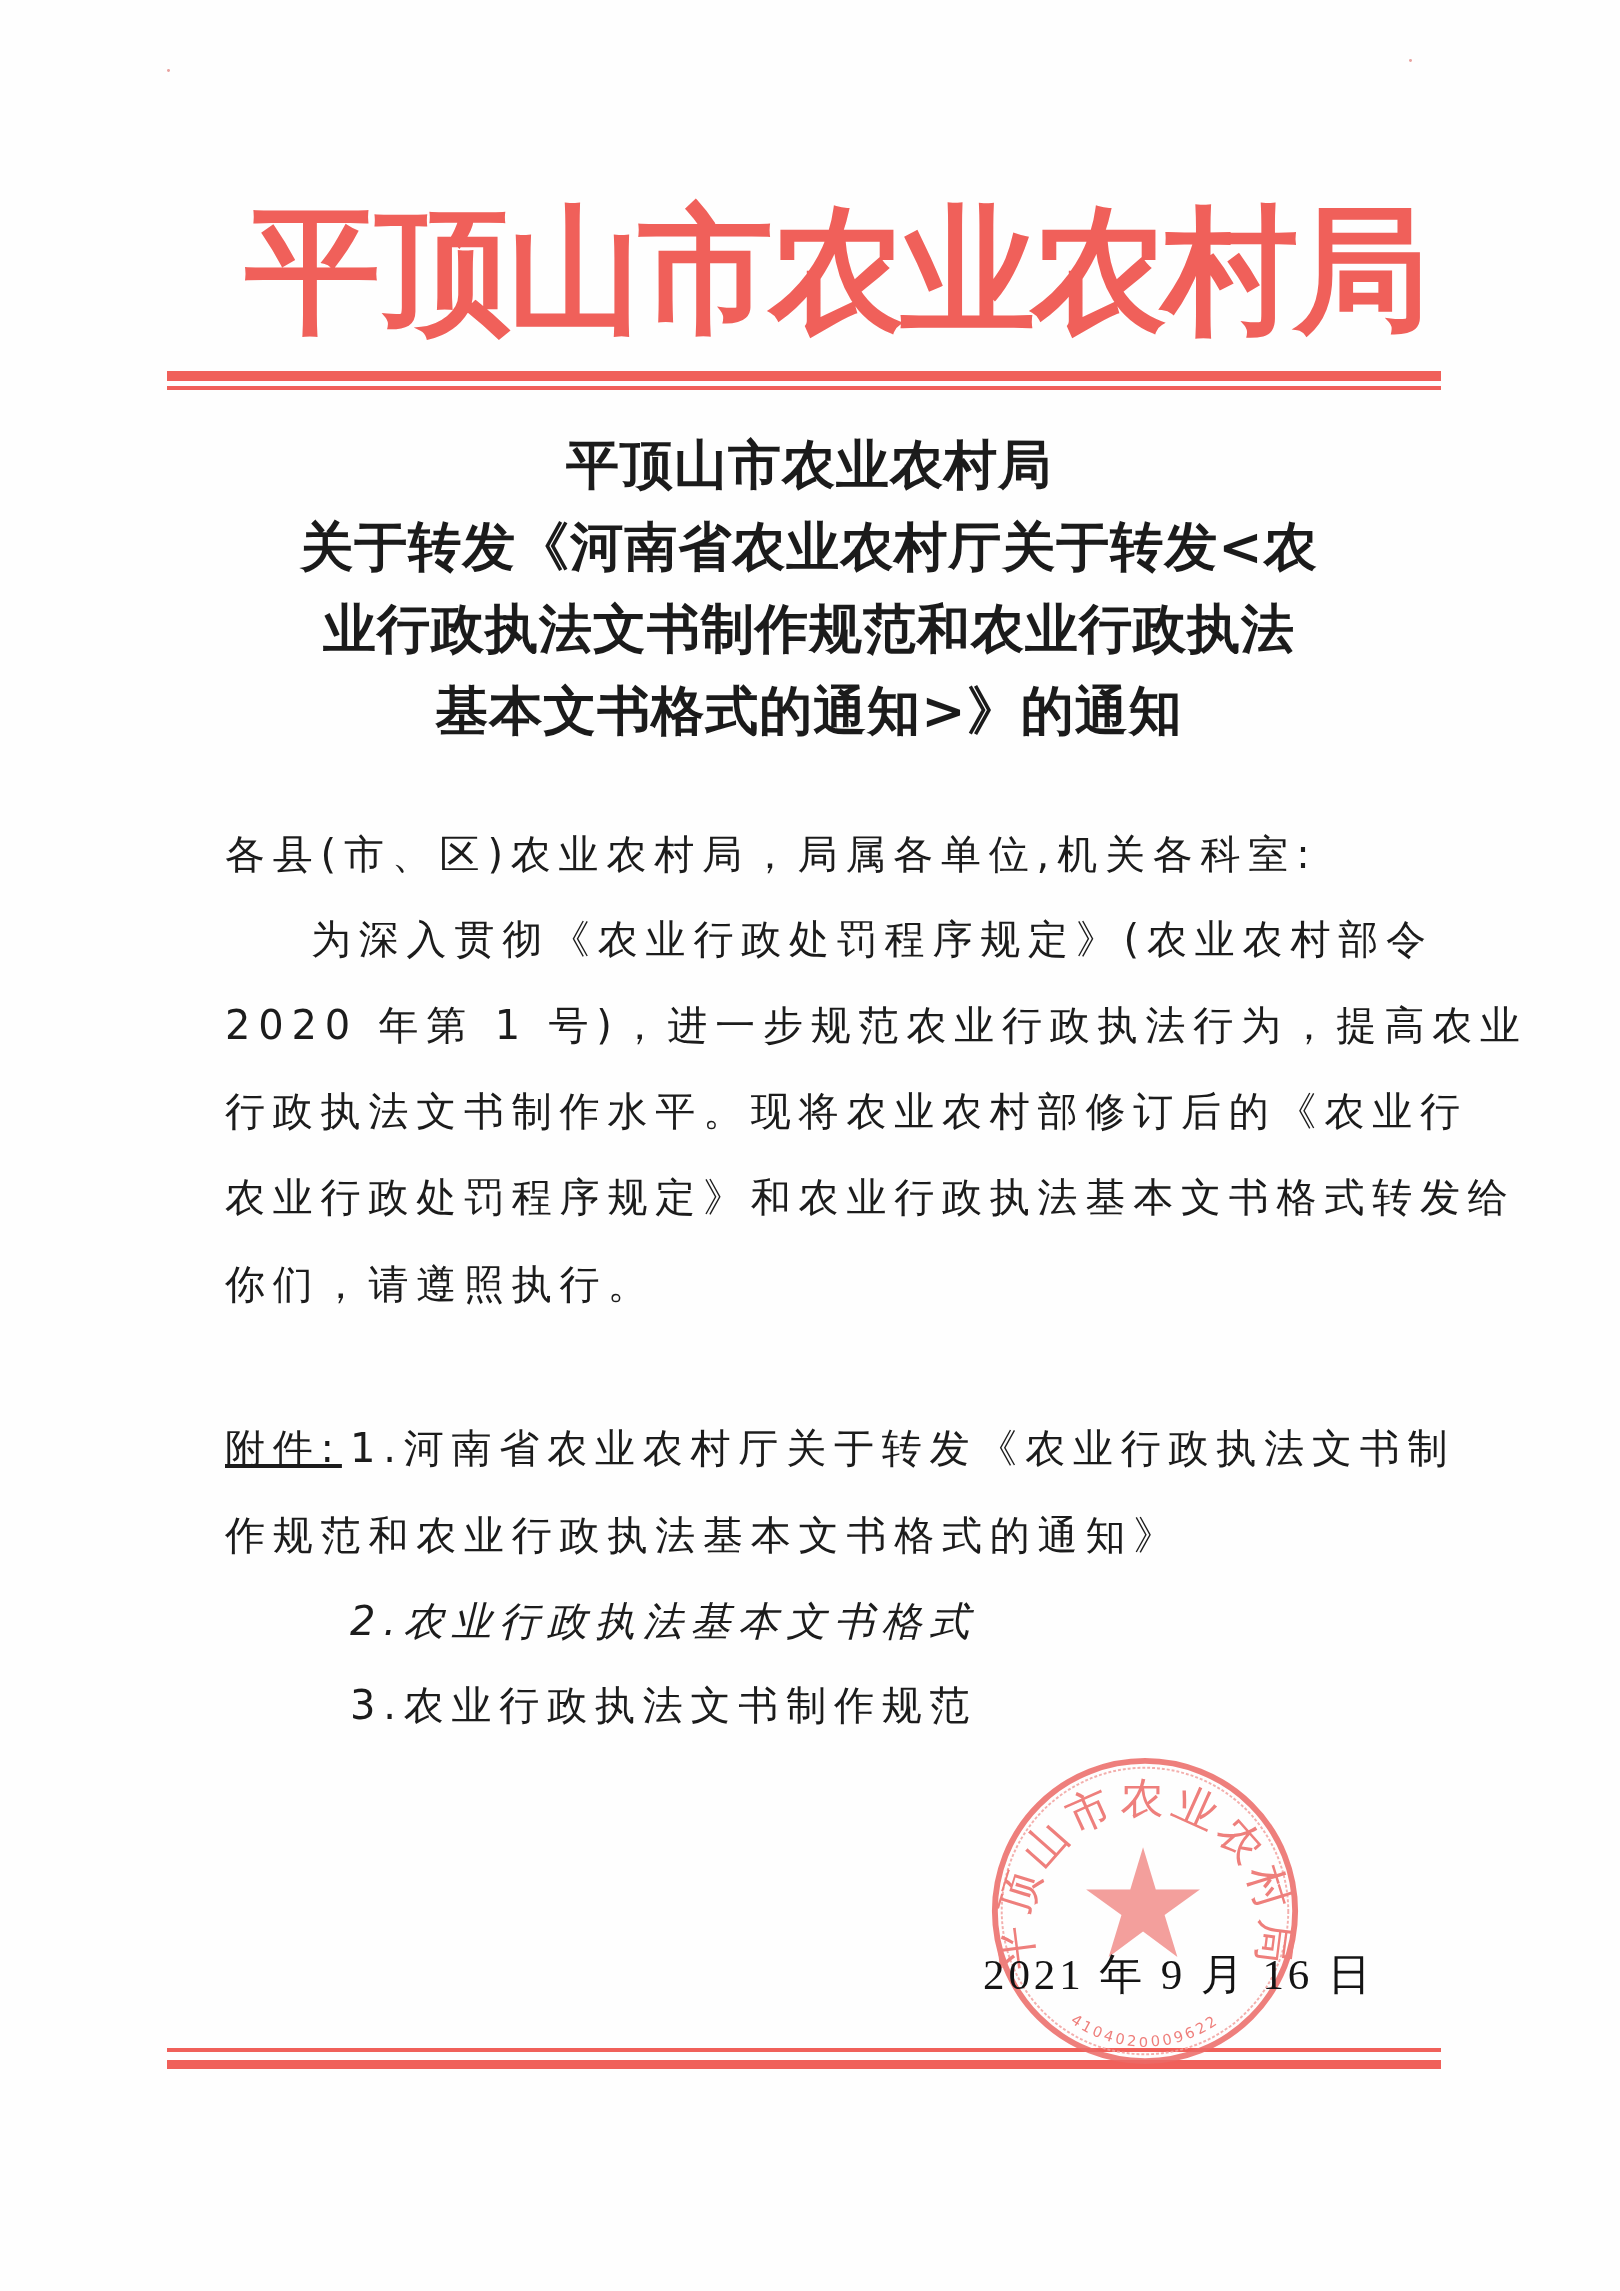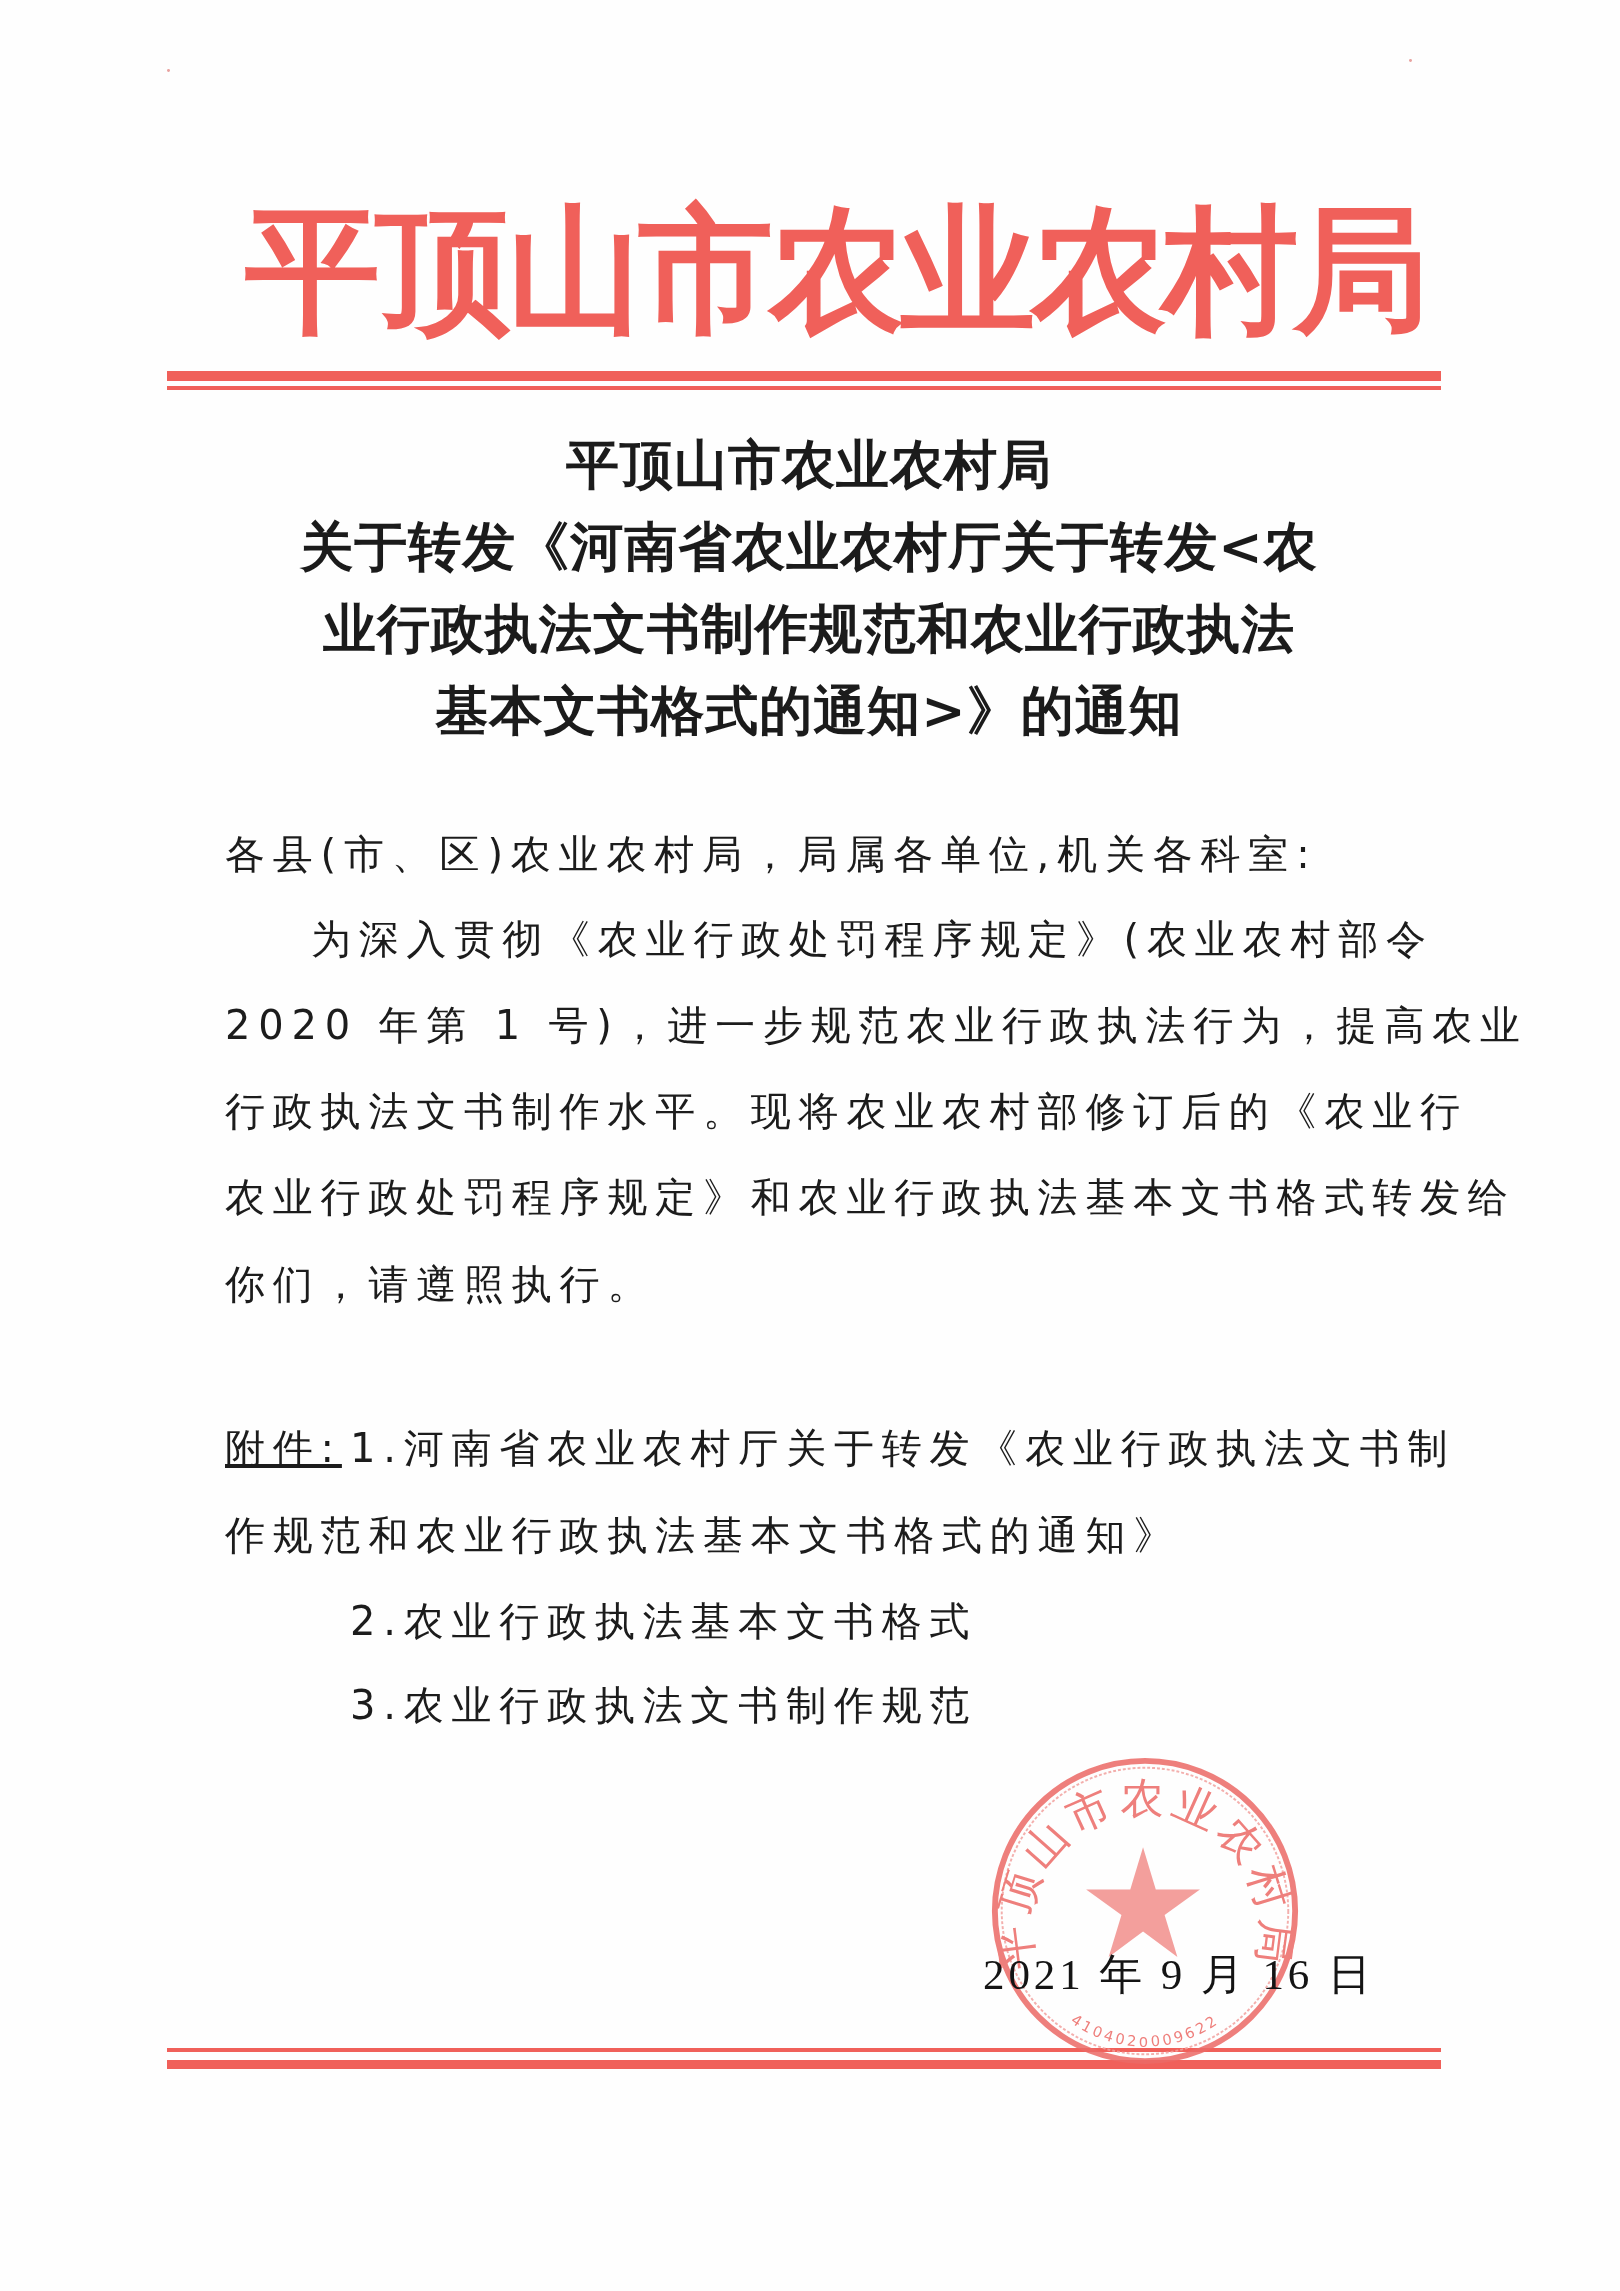--- a/index.html
+++ b/index.html
@@ -57,21 +57,21 @@
 
     <div class="line" style="top:910px; left:86px;">为深入贯彻《农业行政处罚程序规定》(农业农村部令</div>
     <div class="line" style="top:996px; left:0;">2020 年第 1 号)，进一步规范农业行政执法行为，提高农业</div>
     <div class="line" style="top:1082px; left:0;">行政执法文书制作水平。现将农业农村部修订后的《农业行</div>
     <div class="line" style="top:1168px; left:0;">农业行政处罚程序规定》和农业行政执法基本文书格式转发给</div>
     <div class="line" style="top:1255px; left:0;">你们，请遵照执行。</div>
 
     <div class="line" style="top:1419px; left:0;text-decoration:underline;">附件:</div>
     <div class="line" style="top:1419px; left:125px;">1.河南省农业农村厅关于转发《农业行政执法文书制</div>
     <div class="line" style="top:1506px; left:0;">作规范和农业行政执法基本文书格式的通知》</div>
-    <div class="line" style="top:1592px; left:125px;">2.农业行政执法基本文书格式</div>
+    <div class="line" style="top:1592px; left:125px;font-style:italic;">2.农业行政执法基本文书格式</div>
     <div class="line" style="top:1676px; left:125px;text-align:center;">3.农业行政执法文书制作规范</div>
   </div>
 
   <svg class="stamp" viewBox="0 0 320 320">
     <defs>
       <path id="sealArc" d="M 48 215 A 118 118 0 1 1 272 215"></path>
       <path id="codeArc" d="M 70 262 A 130 130 0 0 0 250 262"></path>
     </defs>
     <circle cx="160" cy="160" r="153" fill="none" stroke="#ec6a66" stroke-width="6"></circle>
     <circle cx="160" cy="160" r="146" fill="none" stroke="#f2a29f" stroke-width="2" stroke-dasharray="3 2"></circle>

